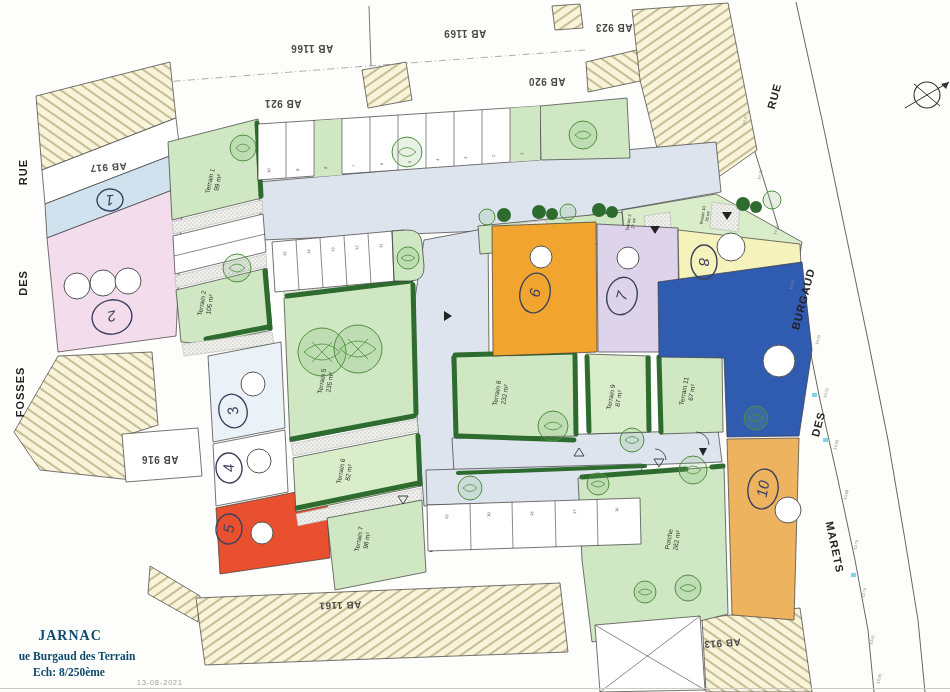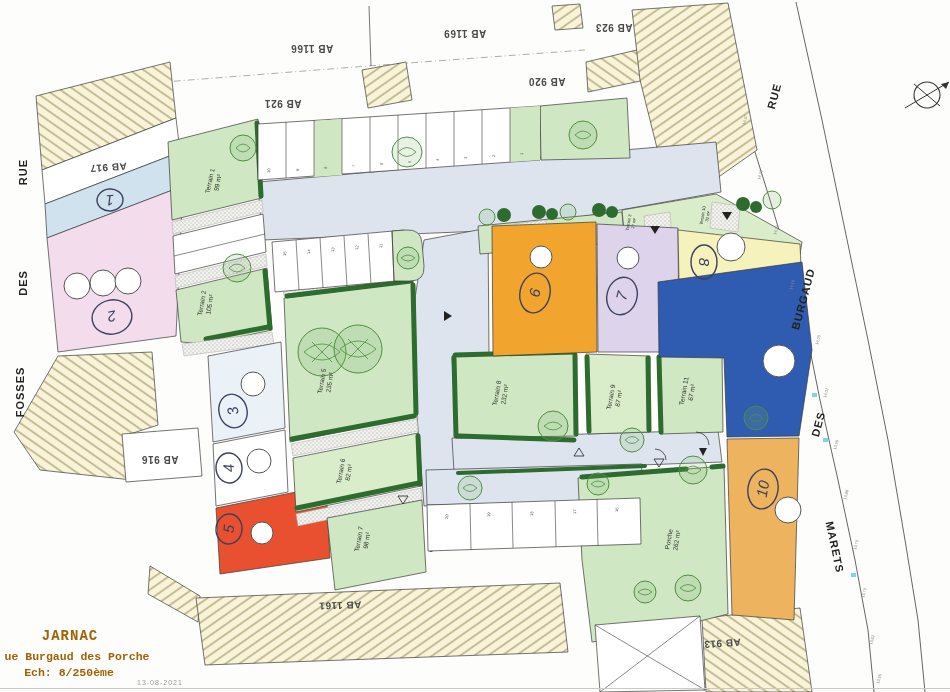--- a/index.html
+++ b/index.html
@@ -27,21 +27,21 @@
   .bush{fill:#2d6b2f;}
   .cad{font-size:10px;font-weight:bold;fill:#4a4a48;letter-spacing:.5px;}
   .street{font-size:11px;font-weight:bold;fill:#222;letter-spacing:1px;}
   .ter{font-size:6.5px;fill:#2e2e2c;}
   .ter-s{font-size:4.2px;fill:#2e2e2c;}
   .pk{font-size:4px;fill:#555;}
   .pen{font-size:15px;font-style:italic;fill:#3c415f;}
   .penc{stroke:#3c415f;stroke-width:1.4;fill:none;}
   .well{fill:#ffffff;stroke:#555;stroke-width:1;}
   .elev{font-size:4px;fill:#8a8a86;}
-  .hand{font-family:Liberation Mono, monospace;color:#a16207;}
+  .hand{font-family:Liberation Serif, serif;color:#0c4a6e;}
   .tb-city{position:absolute;left:30px;top:628px;width:80px;text-align:center;font-size:14px;font-weight:bold;letter-spacing:1px;}
   .tb-street{position:absolute;left:2px;top:650px;width:150px;text-align:center;font-size:11.5px;font-weight:bold;}
   .tb-scale{position:absolute;left:14px;top:666px;width:110px;text-align:center;font-size:11.5px;font-weight:bold;}
   .tb-date{position:absolute;left:137px;top:679px;font-size:7px;color:#9a9a96;letter-spacing:1px;}
   .brule{position:absolute;left:0;top:688px;width:950px;height:0;border-top:1.5px solid #c9c9c5;}
 </style>
 </head>
 <body>
 
 <div class="page">
@@ -451,17 +451,17 @@
 
   <g>
     <circle cx="927" cy="95" r="13" fill="none" stroke="#333" stroke-width="1.1"></circle>
     <line x1="905" y1="108" x2="949" y2="82" stroke="#333" stroke-width="1"></line>
     <line x1="914" y1="84" x2="940" y2="106" stroke="#333" stroke-width="1"></line>
     <polygon points="949,82 941,84 946,89" fill="#333"></polygon>
   </g>
 </svg>
 
 <div class="hand tb-city">JARNAC</div>
-<div class="hand tb-street">ue Burgaud des Porche</div>
+<div class="hand tb-street">ue Burgaud des Terrain</div>
 <div class="hand tb-scale">Ech: 8/250ème</div>
 <div class="tb-date">13-08-2021</div>
 <div class="brule"></div>
 </div>
 
 </body></html>

